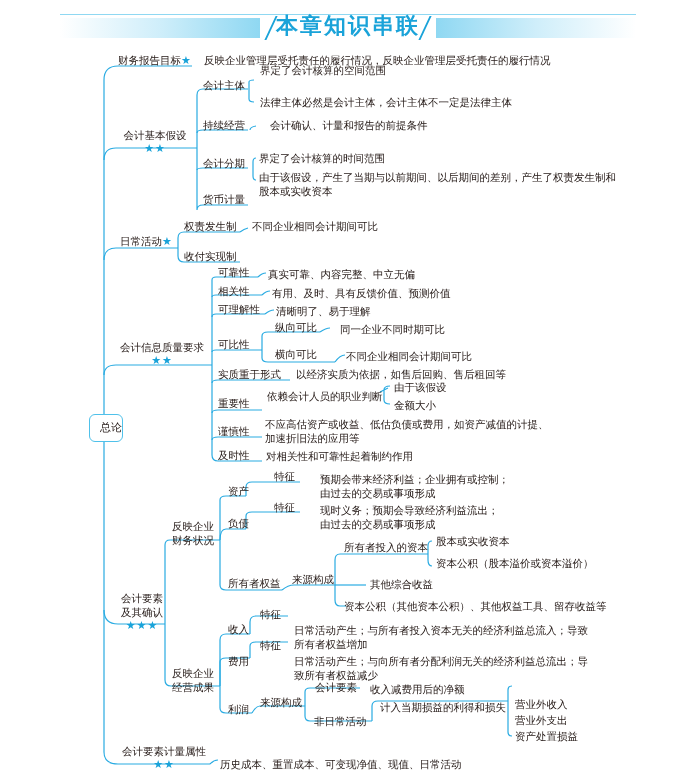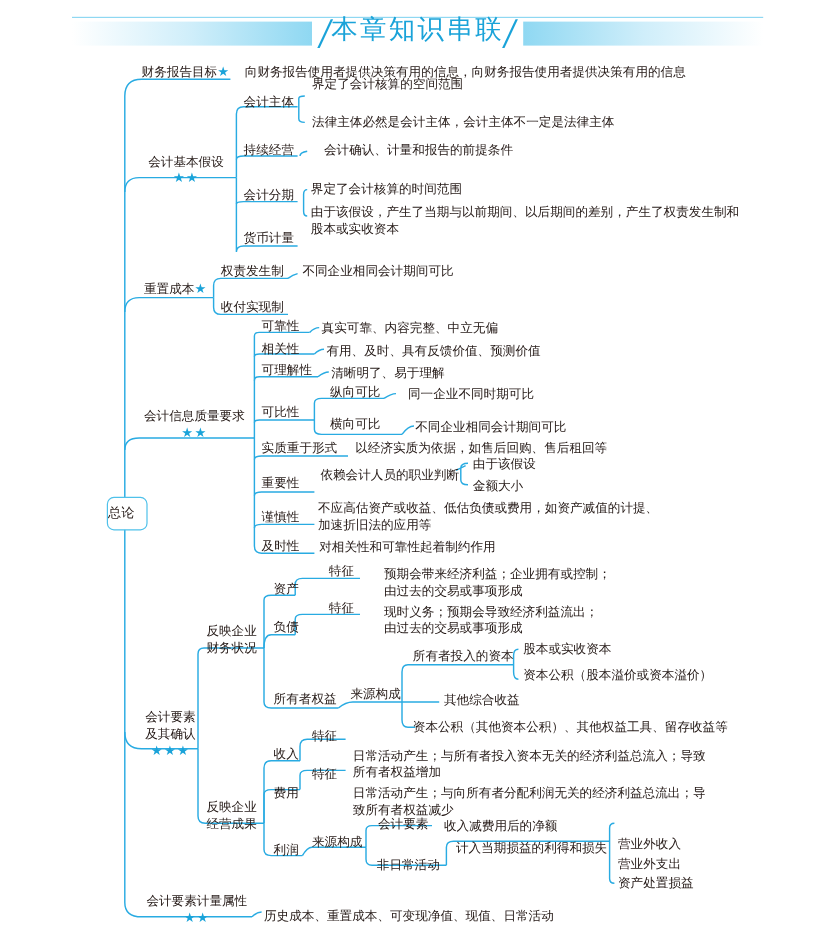--- a/index.html
+++ b/index.html
@@ -6,27 +6,27 @@
   body { width:696px; height:784px; position:relative; overflow:hidden;
          font-family:"DejaVu Serif","Liberation Serif",serif; color:#231815; }
   .banner { position:absolute; left:60px; top:10px; width:576px; height:32px; }
   .banner .bar-l { position:absolute; left:0; top:8px; width:200px; height:20px;
      background:linear-gradient(90deg,#ffffff 0%,#cfeefa 50%,#8fd8f2 100%); }
   .banner .bar-r { position:absolute; right:0; top:8px; width:200px; height:20px;
      background:linear-gradient(270deg,#ffffff 0%,#cfeefa 50%,#8fd8f2 100%); }
   .banner .line-top { position:absolute; left:0; right:0; top:4px; height:1px; background:#8fd8f2; }
   .banner .title { position:absolute; left:205px; width:166px; top:0; height:32px; line-height:32px;
      text-align:center; font-family:"DejaVu Sans","Liberation Sans",sans-serif;
-     font-size:22px; font-weight:normal; color:#1aa3d9; letter-spacing:2px; }
+     font-size:22px; font-weight:bold; color:#1aa3d9; letter-spacing:2px; }
   .banner .slash { position:absolute; top:6px; width:2px; height:24px; background:#1aa3d9; transform:skewX(-25deg); }
   .n { position:absolute; font-size:10.5px; line-height:14px; white-space:nowrap; }
   .n.c { text-align:center; }
   .star { color:#1aa3d9; font-size:11px; letter-spacing:1px; font-family:"DejaVu Sans",sans-serif; }
   .root { position:absolute; left:89px; top:414px; width:32px; height:26px; border:1.5px solid #4fc1ea;
-          border-radius:6px; background:#fff; text-align:left; line-height:26px; font-size:11px; }
+          border-radius:6px; background:#fff; text-align:right; line-height:26px; font-size:11px; }
   svg.lines { position:absolute; left:0; top:0; }
   svg.lines path, svg.lines line { stroke:#29abe2; stroke-width:1.2; fill:none; }
 </style>
 </head>
 <body>
 
 <div class="banner">
   <div class="line-top"></div>
   <div class="bar-l"></div>
   <div class="bar-r"></div>
@@ -96,39 +96,39 @@
   <path d="M372 721 V706 Q372 701 378 701 H508"></path>
   <path d="M508 701 V690 Q508 686 512 686 M508 701 V732 Q508 736 512 736"></path>
   <path d="M210 764 Q214 760 218 760"></path>
 </svg>
 
 <div class="root">总论</div>
 
 <div class="n" style="left:118px;top:53px">
   <span>财务报告目标</span><span class="star">★</span>
 </div>
-<div class="n" style="left:204px;top:53px">向财务报告使用者提供决策有用的信息，向财务报告使用者提供决策有用的信息</div>
+<div class="n" style="left:204px;top:53px">反映企业管理层受托责任的履行情况，反映企业管理层受托责任的履行情况</div>
 
 <div class="n c" style="left:112px;top:128px;width:86px">
   <div>会计基本假设</div>
   <div class="star">★★</div>
 </div>
 <div class="n" style="left:203px;top:78px">会计主体</div>
 <div class="n" style="left:260px;top:63px">界定了会计核算的空间范围</div>
 <div class="n" style="left:260px;top:95px">法律主体必然是会计主体，会计主体不一定是法律主体</div>
 <div class="n" style="left:203px;top:118px">持续经营</div>
 <div class="n" style="left:270px;top:118px">会计确认、计量和报告的前提条件</div>
 <div class="n" style="left:203px;top:156px">会计分期</div>
 <div class="n" style="left:259px;top:151px">界定了会计核算的时间范围</div>
 <div class="n" style="left:259px;top:170px">由于该假设，产生了当期与以前期间、以后期间的差别，产生了权责发生制和</div>
 <div class="n" style="left:259px;top:184px">股本或实收资本</div>
 <div class="n" style="left:203px;top:192px">货币计量</div>
 
 <div class="n" style="left:120px;top:234px">
-  <span>重置成本</span><span class="star">★</span>
+  <span>日常活动</span><span class="star">★</span>
 </div>
 <div class="n" style="left:184px;top:219px">权责发生制</div>
 <div class="n" style="left:252px;top:219px">不同企业相同会计期间可比</div>
 <div class="n" style="left:184px;top:249px">收付实现制</div>
 
 <div class="n c" style="left:112px;top:340px;width:100px">
   <div>会计信息质量要求</div>
   <div class="star">★★</div>
 </div>
 <div class="n" style="left:218px;top:265px">可靠性</div>

